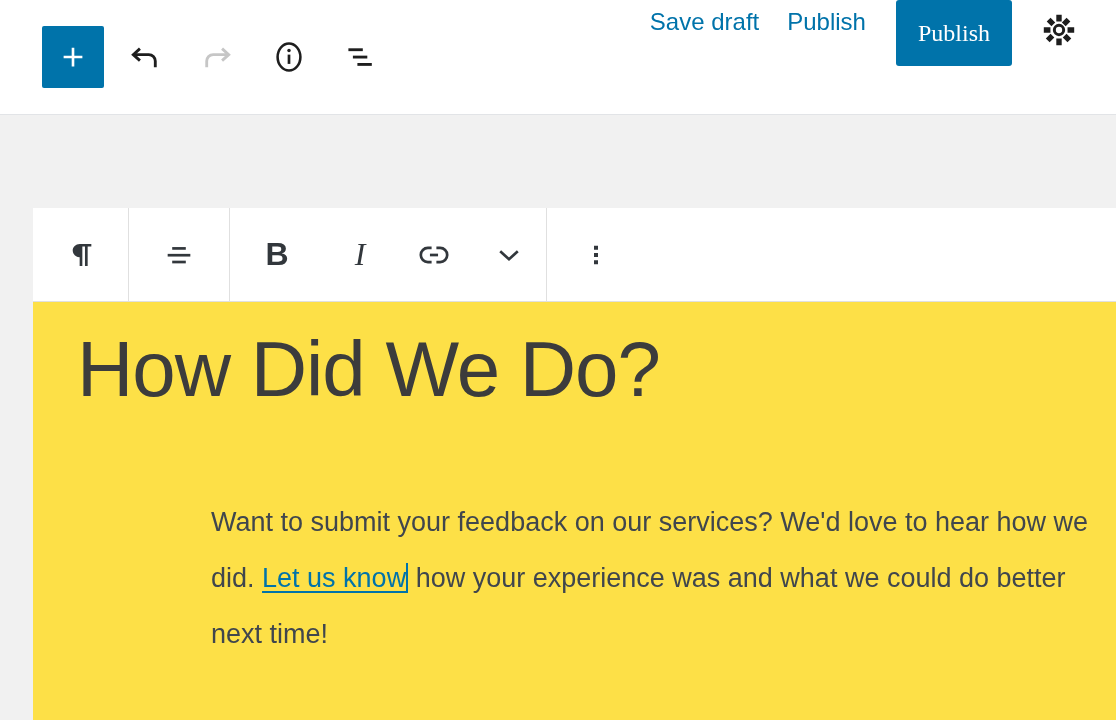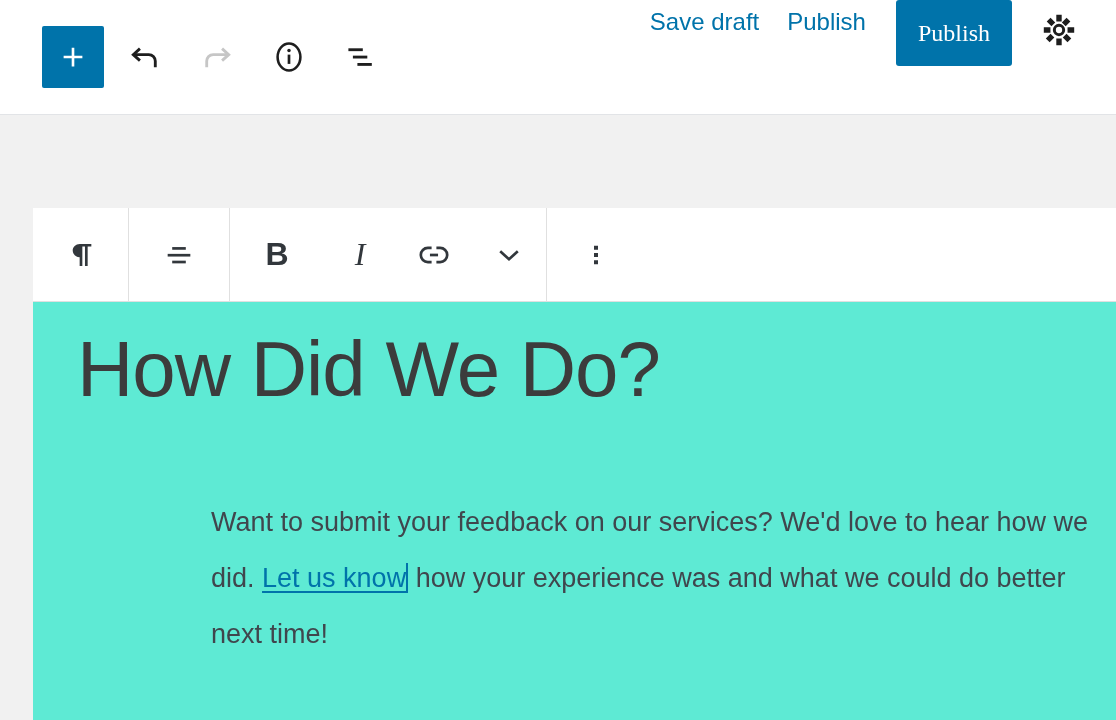--- a/index.html
+++ b/index.html
@@ -174,21 +174,21 @@
   .tb-btn.para-btn  { width: 95px; }
   .tb-btn.align-btn { width: 100px; }
 
   
   .post-content {
     position: absolute;
     left: 33px;
     top: 187px;           
     width: 1083px;
     height: 418px;
-    background: #5eead4;
+    background: #fde047;
   }
 
   .post-title {
     position: absolute;
     left: 44px;
     top: 27px;
     font-family: "Liberation Sans", sans-serif;
     font-size: 78px;
     font-weight: 300;
     line-height: 1.05;

